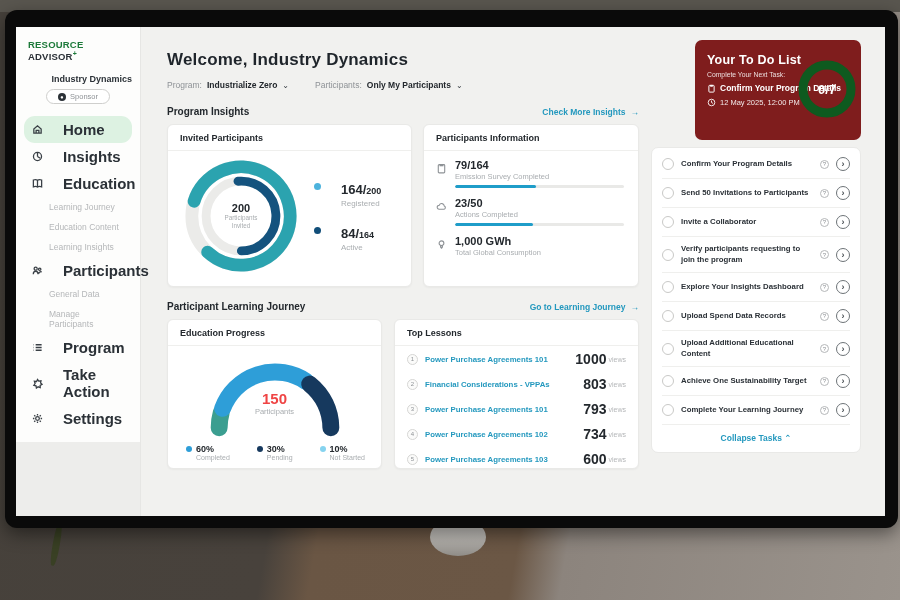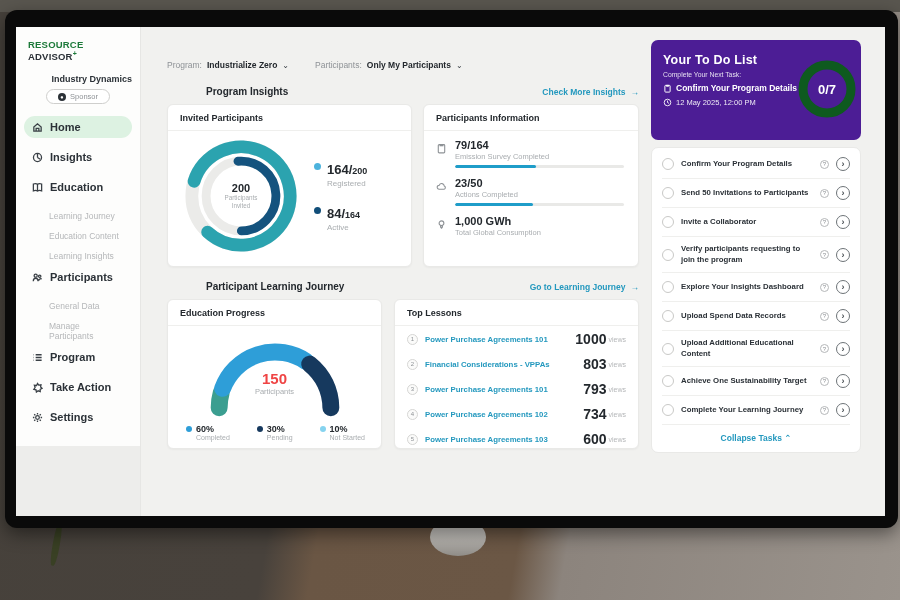--- a/index.html
+++ b/index.html
@@ -13,50 +13,50 @@
   .monitor { position:absolute; left:5px; top:10px; width:893px; height:518px; background:#0a0a0a; border-radius:12px; z-index:3; box-shadow:0 6px 18px rgba(0,0,0,.45); }
   .screen { position:absolute; left:11px; top:17px; right:13px; bottom:12px; background:#f1f1ef; overflow:hidden; display:flex; }
 
   
   .sidebar { width:125px; background:#fdfdfc; border-right:1px solid #e6e6e4; display:flex; flex-direction:column; padding:12px 8px 0 8px; }
   .logo { font-size:9.5px; font-weight:bold; letter-spacing:.2px; padding-left:4px; margin-bottom:12px; }
   .logo .g { color:#1d7a3a; } .logo .d { color:#2b3137; } .logo sup { font-size:7px; color:#1d7a3a; }
   .org { text-align:right; font-size:9px; font-weight:bold; color:#2b3137; margin-bottom:5px; }
   .badge { margin:0 auto 12px; width:64px; height:15px; border:1px solid #cfcfcd; border-radius:8px; display:flex; align-items:center; justify-content:center; gap:4px; font-size:7.5px; color:#8e9296; background:#fff; }
   .badge .bdot { width:8px; height:8px; border-radius:50%; background:#2b3137; color:#fff; font-size:5.5px; display:flex; align-items:center; justify-content:center; }
-  .nav-item { display:flex; align-items:center; gap:7px; font-size:11px; font-weight:bold; color:#2b3137; padding:5px 8px; border-radius:11px; margin-bottom:8px; cursor:pointer; }
+  .nav-item { display:flex; align-items:center; gap:20px; font-size:15px; font-weight:bold; color:#2b3137; padding:5px 8px; border-radius:11px; margin-bottom:0; cursor:pointer; }
   .nav-item.active { background:#ddf2e2; }
   .nav-item svg { width:11px; height:11px; stroke:#3a4046; fill:none; stroke-width:1.4; flex:none; }
   .nav-sub { font-size:8.5px; color:#b5b7b9; padding:5px 8px 5px 25px; cursor:pointer; }
   .side-footer { flex:1; background:#ededeb; margin:10px -8px 0; }
 
   
   .main { flex:1; padding:23px 8px 0 26px; }
   .welcome { font-size:17px; font-weight:bold; color:#1f252b; letter-spacing:.2px; }
   .filters { display:flex; align-items:center; gap:26px; margin:10px 0 16px; }
   .filter { display:flex; align-items:center; gap:5px; font-size:8.5px; }
   .filter .lab { color:#8e9296; }
   .filter .val { font-weight:bold; color:#23282d; cursor:pointer; }
   .chev { font-size:8px; color:#3a4046; }
-  .sec-head { display:flex; align-items:center; justify-content:space-between; margin-bottom:7px;margin-left:39px; }
+  .sec-head { display:flex; align-items:center; justify-content:space-between; margin-bottom:7px; }
   .sec-title { font-size:10px; font-weight:bold; color:#23282d; }
   .sec-link { font-size:8.5px; font-weight:bold; color:#2398be; display:flex; align-items:center; gap:5px; cursor:pointer; }
   .cards-row { display:flex; justify-content:space-between; }
   .card { background:#fff; border:1px solid #e9e9e7; border-radius:6px; box-shadow:0 1px 2px rgba(0,0,0,.04); }
   .card-title { font-size:9px; font-weight:bold; color:#23282d; padding:8px 12px 7px; border-bottom:1px solid #efefed; }
 
   .invited-card { width:245px; height:163px; margin-bottom:14px; }
   .invited-body { display:flex; align-items:center; padding:6px 8px 0 14px; }
   .donut-wrap { position:relative; width:118px; height:118px; }
   .donut-wrap svg { width:118px; height:118px; }
   .donut-center { position:absolute; inset:0; display:flex; flex-direction:column; align-items:center; justify-content:center; text-align:center; }
   .donut-center .v { font-size:11px; font-weight:bold; color:#23282d; }
   .donut-center .l { font-size:6.3px; color:#a9adb0; width:46px; line-height:1.3; }
   .d-legend { margin-left:14px; display:flex; flex-direction:column; gap:16px; }
-  .d-leg-item { display:flex; align-items:flex-start; gap:6px; }
+  .d-leg-item { display:flex; align-items:flex-start; gap:20px; }
   .dot { width:7px; height:7px; border-radius:50%; margin-top:3px; flex:none; }
   .d-leg-item .big { font-size:13px; font-weight:bold; color:#23282d; }
   .d-leg-item .small { font-size:9px; font-weight:bold; color:#23282d; }
   .d-leg-item .cap { font-size:8px; color:#a9adb0; margin-top:1px; }
 
   .info-card { width:216px; height:163px; }
   .info-body { padding:8px 14px 0 12px; }
   .info-row { display:flex; gap:8px; margin-bottom:9px; }
   .info-row svg { width:11px; height:11px; stroke:#8e9296; fill:none; stroke-width:1.2; margin-top:4px; flex:none; }
   .info-main { flex:1; }
@@ -80,21 +80,21 @@
 
   .lessons-card { width:245px; height:150px; }
   .lesson-row { display:flex; align-items:center; padding:5px 12px 4px; }
   .rank { width:11px; height:11px; border:1px solid #d6d6d4; border-radius:50%; font-size:6px; color:#8e9296; display:flex; align-items:center; justify-content:center; margin-right:7px; flex:none; background:#fbfbfa; }
   .lesson-title { flex:1; font-size:7.8px; font-weight:bold; color:#2398be; cursor:pointer; }
   .views { font-size:14px; font-weight:bold; color:#23282d; }
   .views-suffix { font-size:7px; color:#b5b7b9; margin-left:2px; }
 
   
   .rightpanel { width:238px; padding:13px 24px 0 4px; }
-  .todo-hero { position:relative; background:#4c1d95; border-radius:7px; height:100px; color:#fff; padding:13px 12px; }
+  .todo-hero { position:relative; background:#7f1d1d; border-radius:7px; height:100px; color:#fff; padding:13px 12px;margin-left:44px; }
   .todo-hero h2 { font-size:12.5px; letter-spacing:.2px; }
   .todo-sub { font-size:6.8px; opacity:.85; margin:4px 0 5px; }
   .todo-next { display:flex; align-items:center; gap:4px; font-size:8.5px; font-weight:bold; }
   .todo-date { display:flex; align-items:center; gap:4px; font-size:7.5px; margin-top:5px; opacity:.9; }
   .todo-hero svg.wicon { width:9px; height:9px; stroke:#fff; fill:none; stroke-width:1.3; }
   .ring-wrap { position:absolute; right:1px; top:16px; width:66px; height:66px; }
   .ring-wrap svg { width:66px; height:66px; }
   .ring-label { position:absolute; inset:0; display:flex; align-items:center; justify-content:center; font-size:13px; font-weight:bold; color:#fff; }
 
   .tasks-card { margin-top:7px; background:#fff; border:1px solid #e9e9e7; border-radius:7px; padding:2px 10px 4px; }
@@ -177,20 +177,21 @@
       <svg viewBox="0 0 12 12">
             <circle cx="6" cy="6" r="2"></circle>
             <path d="M6 1 V2.6 M6 9.4 V11 M1 6 H2.6 M9.4 6 H11 M2.4 2.4 L3.6 3.6 M8.4 8.4 L9.6 9.6 M9.6 2.4 L8.4 3.6 M3.6 8.4 L2.4 9.6"></path>
           </svg>
       <span>Settings</span>
     </div>
     <div class="side-footer"></div>
   </div>
 
   <div class="main">
+    <div class="welcome">Welcome, Industry Dynamics</div>
 
     <div class="filters">
       <div class="filter">
         <span class="lab">Program:</span>
         <span class="val">Industrialize Zero</span>
         <span class="chev">⌄</span>
       </div>
       <div class="filter">
         <span class="lab">Participants:</span>
         <span class="val">Only My Participants</span>

